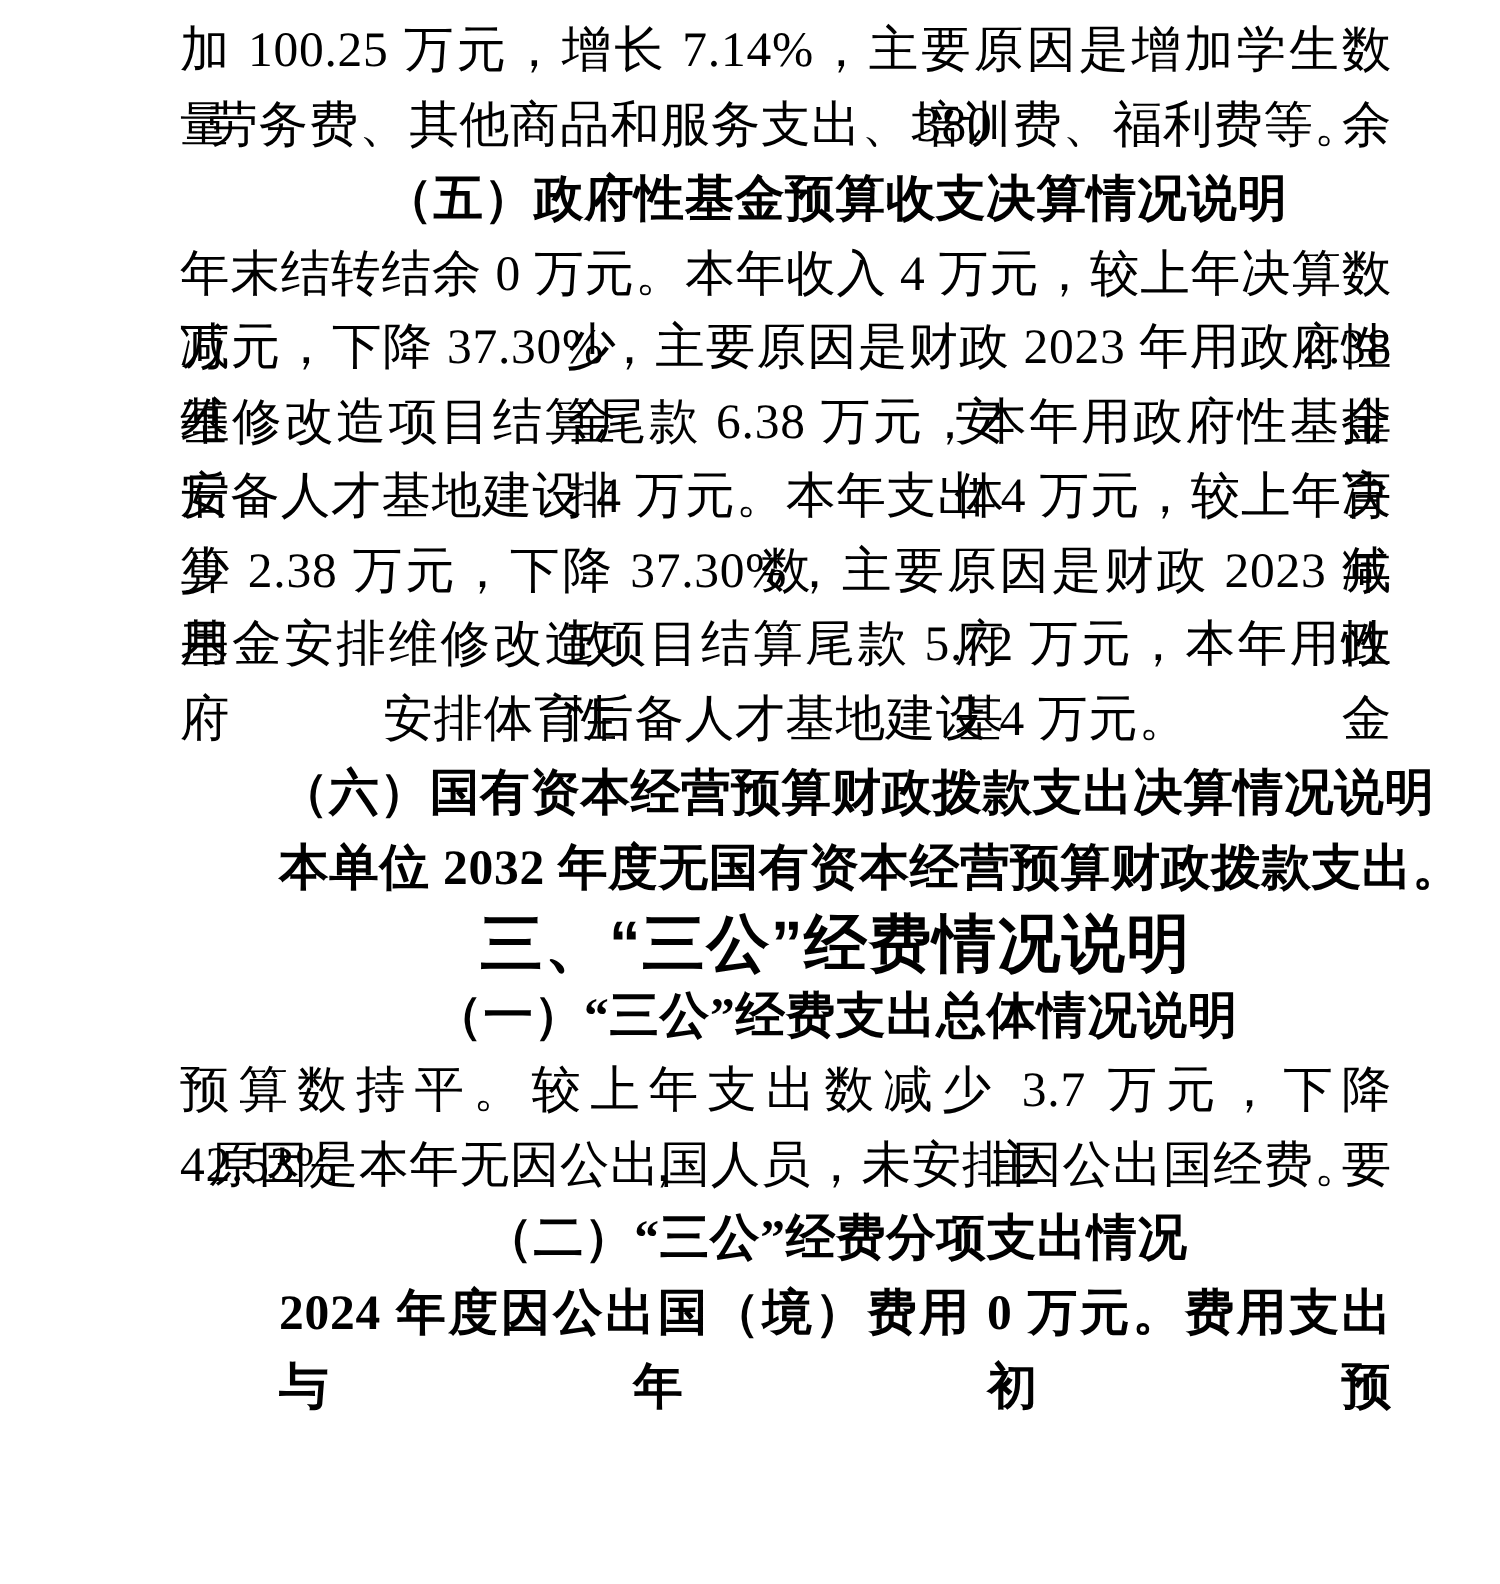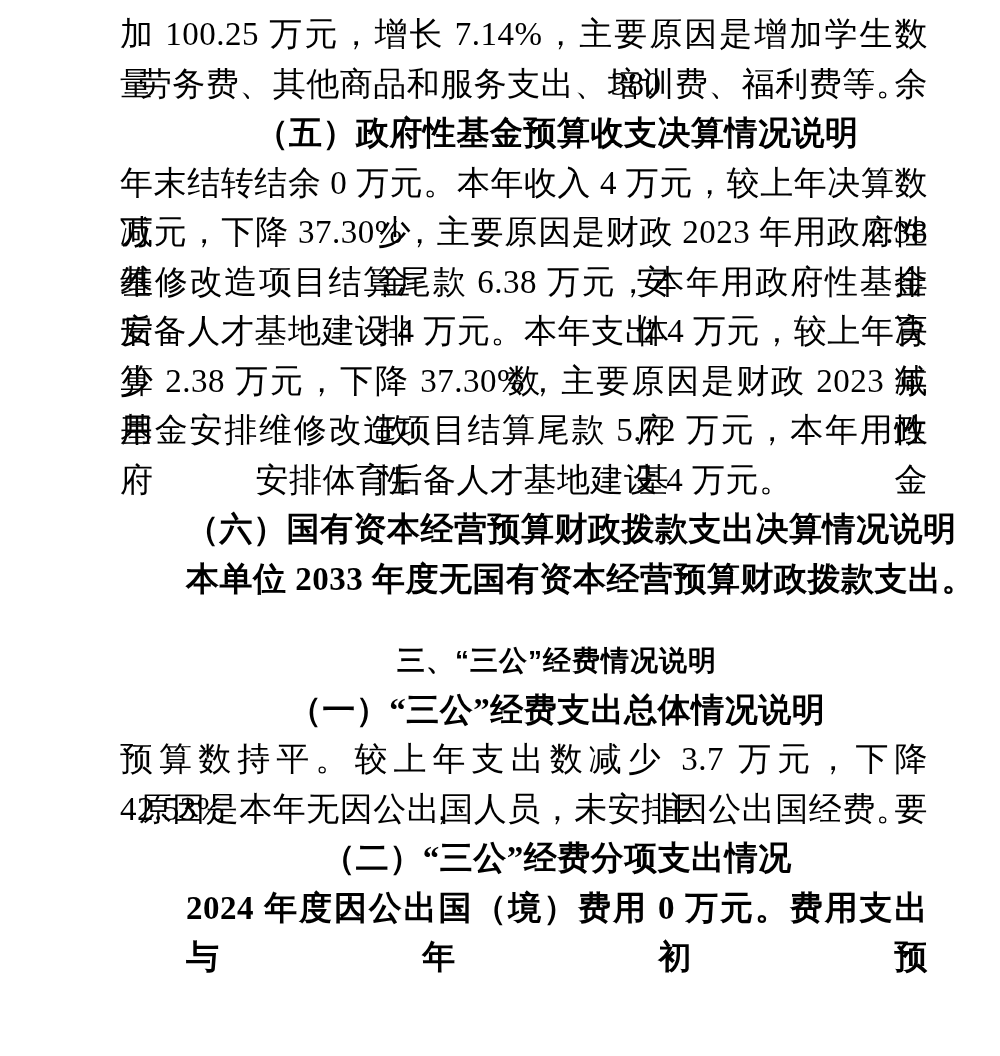--- a/index.html
+++ b/index.html
@@ -37,23 +37,22 @@
   }
   
   .line.indent {
     padding-left: 66px;
     font-weight: bold;
   }
   
   .line.heading {
     font-family: "Liberation Sans", "DejaVu Sans", sans-serif;
     font-weight: 700;
-    font-size: 28px;
+    font-size: 42px;
     letter-spacing: 1px;
-    margin-top: 32px;
   }
   
   .line.subheading {
     font-family: "Liberation Serif", "DejaVu Serif", serif;
   }
 </style>
 </head>
 <body>
 
 <div class="page">
@@ -61,20 +60,20 @@
   <div class="line">劳务费、其他商品和服务支出、培训费、福利费等。</div>
   <div class="line indent subheading">（五）政府性基金预算收支决算情况说明</div>
   <div class="line j">年末结转结余 0 万元。本年收入 4 万元，较上年决算数减少 2.38</div>
   <div class="line j">万元，下降 37.30%，主要原因是财政 2023 年用政府性基金安排</div>
   <div class="line j">维修改造项目结算尾款 6.38 万元，本年用政府性基金安排体育</div>
   <div class="line j">后备人才基地建设 4 万元。本年支出 4 万元，较上年决算数减</div>
   <div class="line j">少 2.38 万元，下降 37.30%，主要原因是财政 2023 年用政府性</div>
   <div class="line j">基金安排维修改造项目结算尾款 5.72 万元，本年用政府性基金</div>
   <div class="line">安排体育后备人才基地建设 4 万元。</div>
   <div class="line indent subheading">（六）国有资本经营预算财政拨款支出决算情况说明</div>
-  <div class="line indent">本单位 2033 年度无国有资本经营预算财政拨款支出。</div>
+  <div class="line indent">本单位 2032 年度无国有资本经营预算财政拨款支出。</div>
   <div class="line indent heading">三、“三公”经费情况说明</div>
   <div class="line indent subheading">（一）“三公”经费支出总体情况说明</div>
   <div class="line j">预算数持平。较上年支出数减少 3.7 万元，下降 42.53%，主要</div>
   <div class="line">原因是本年无因公出国人员，未安排因公出国经费。</div>
   <div class="line indent subheading">（二）“三公”经费分项支出情况</div>
   <div class="line j indent">2024 年度因公出国（境）费用 0 万元。费用支出与年初预</div>
 </div>
 
 </body></html>

